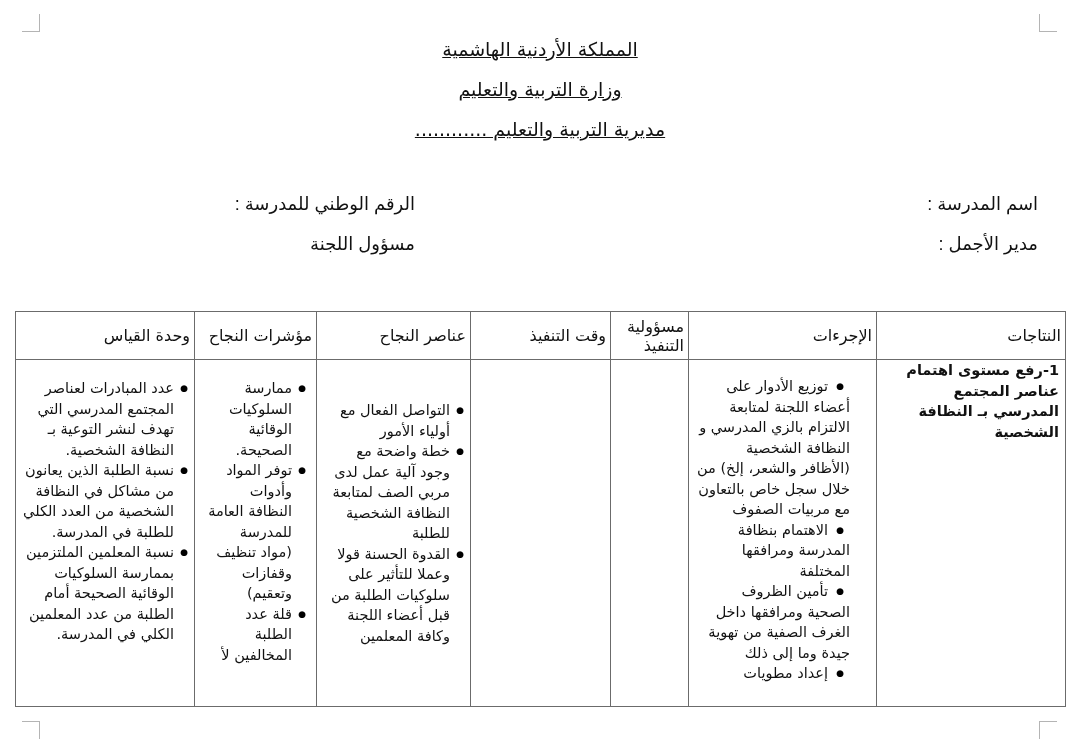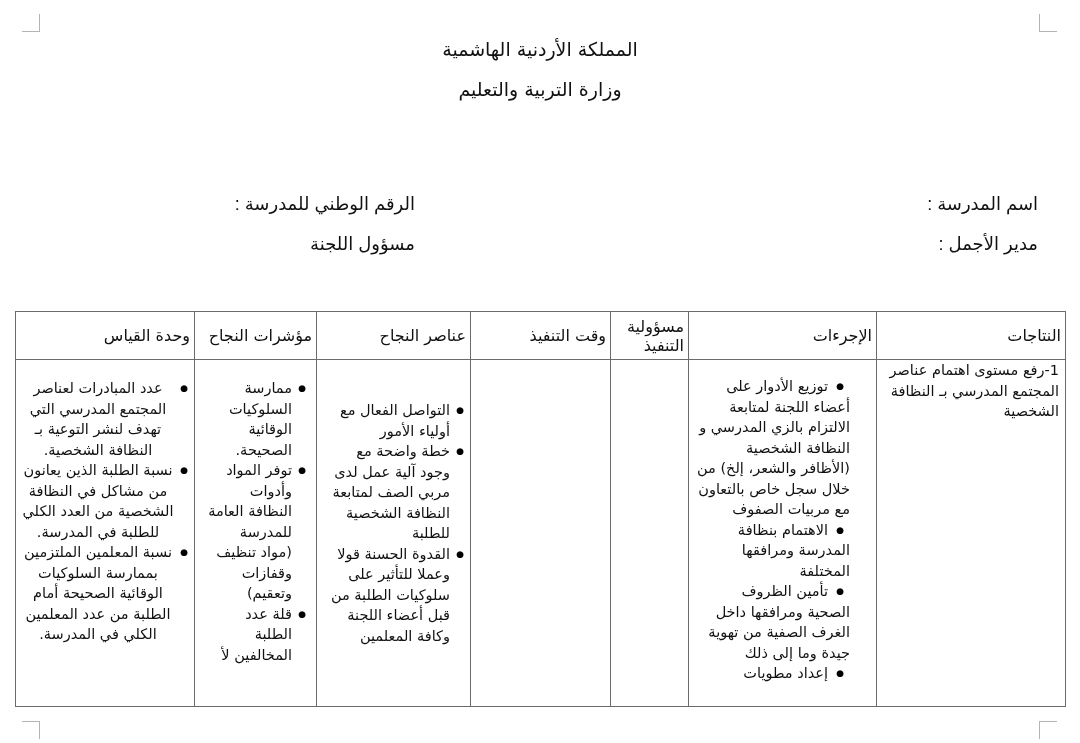--- a/index.html
+++ b/index.html
@@ -10,21 +10,21 @@
       color: #111111;
     }
     .page { position: relative; width: 1080px; height: 743px; }
 
     .corner { position: absolute; width: 18px; height: 18px; border-color: #b4b4b4; border-style: solid; border-width: 0; }
     .corner.tl { left: 22px; top: 14px; border-right-width: 1px; border-bottom-width: 1px; }
     .corner.tr { left: 1039px; top: 14px; border-left-width: 1px; border-bottom-width: 1px; }
     .corner.bl { left: 22px; top: 721px; border-right-width: 1px; border-top-width: 1px; }
     .corner.br { left: 1039px; top: 721px; border-left-width: 1px; border-top-width: 1px; }
 
-    .header-block { position: absolute; top: 29px; left: 0; width: 1080px; text-align: center; }
+    .header-block { position: absolute; top: 29px; left: 0; width: 1080px; text-align: center; text-decoration: underline; }
     .header-line { font-size: 19px; line-height: 40px; height: 40px; }
 
     .meta { position: absolute; font-size: 18px; line-height: 24px; white-space: nowrap; font-family: "Liberation Sans", "DejaVu Sans", sans-serif; }
     .meta.school-name { right: 42px; top: 192px; }
     .meta.school-id { right: 665px; top: 192px; }
     .meta.principal { right: 42px; top: 232px; }
     .meta.committee { right: 665px; top: 232px; }
 
     table.plan {
       position: absolute; left: 15px; top: 311px;
@@ -41,45 +41,46 @@
     table.plan td { font-size: 14.5px; line-height: 20.5px; padding: 0 6px; }
 
     .col-outcomes { width: 189px; }
     .col-procedures { width: 188px; }
     .col-responsibility { width: 78px; }
     .col-time { width: 140px; }
     .col-elements { width: 154px; }
     .col-indicators { width: 122px; }
     .col-measurement { width: 179px; }
 
-    td.outcome-cell { vertical-align: middle; padding-right: 4px; padding-top: 4px; }
+    td.outcome-cell { vertical-align: middle; padding-right: 4px; padding-top: 4px; font-weight: bold; }
     ul.bullets { list-style: none; }
     ul.bullets li { position: relative; padding-right: 14px; }
     ul.bullets li::before {
       content: "●"; position: absolute; right: 0; top: 0; font-size: 9px; color: #000;
     }
     .proc-cell ul.bullets { padding-top: 16px; padding-right: 4px; }
     .proc-cell ul.bullets li { padding-right: 16px; text-indent: 22px; }
     .elem-cell ul.bullets { padding-top: 40px; }
     .ind-cell ul.bullets { padding-top: 18px; padding-right: 4px; padding-left: 4px; }
-    .meas-cell ul.bullets { padding-top: 18px; text-align: center; }
+    .meas-cell ul.bullets { padding-top: 18px; }
   </style>
 </head>
 <body>
 
 <div class="page">
 
   <div class="corner tl"></div>
   <div class="corner tr"></div>
   <div class="corner bl"></div>
   <div class="corner br"></div>
 
   <div class="header-block">
     <div class="header-line">المملكة الأردنية الهاشمية</div>
     <div class="header-line">وزارة التربية والتعليم</div>
+    <div class="header-line">مديرية التربية والتعليم ............</div>
   </div>
 
   <div class="meta school-name">اسم المدرسة :</div>
   <div class="meta school-id">الرقم الوطني للمدرسة :</div>
   <div class="meta principal">مدير الأجمل :</div>
   <div class="meta committee">مسؤول اللجنة</div>
 
   <table class="plan">
     <colgroup>
       <col class="col-outcomes">

